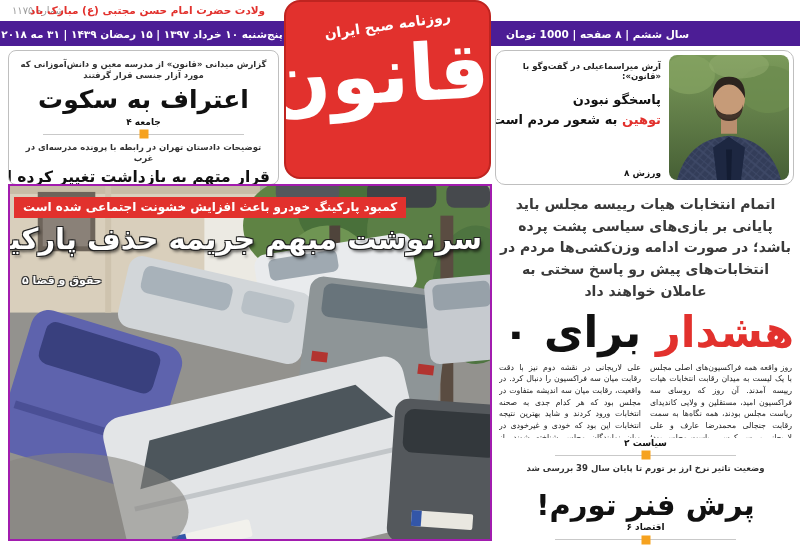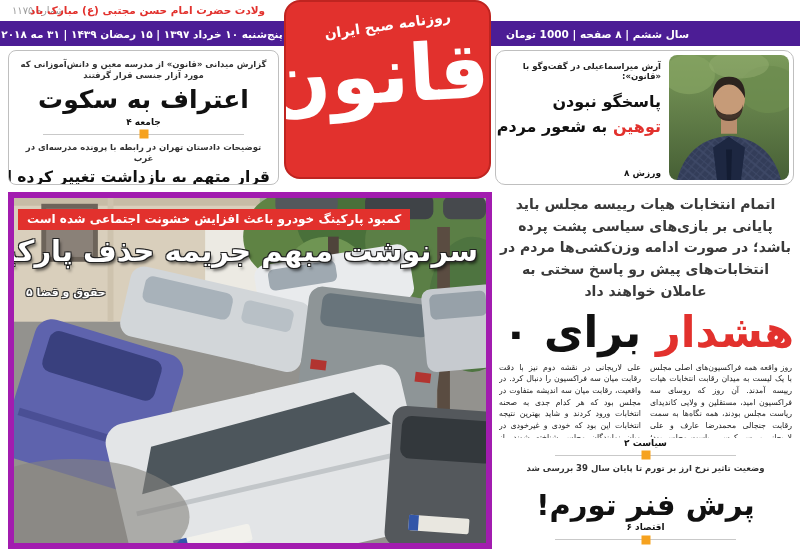--- a/index.html
+++ b/index.html
@@ -33,26 +33,26 @@
   .divider{position:relative;height:1px;background:#c9c9c9;margin:7px 26px;}
   .divider .sq{position:absolute;left:50%;top:50%;transform:translate(-50%,-50%);
                width:9px;height:9px;background:#f6a21f;display:block;}
   .hl-2{font-size:15.5px;font-weight:bold;color:#111;margin-top:3px;white-space:nowrap;letter-spacing:-0.5px;}
 
   #sports-box{left:495px;width:299px;}
   .athlete{position:absolute;right:4px;top:4px;width:120px;height:125px;border-radius:8px;overflow:hidden;}
   .athlete svg{display:block;width:100%;height:100%;}
   .sports-text{position:absolute;right:132px;left:8px;top:10px;bottom:4px;text-align:right;}
   .sports-kicker{font-size:8.5px;font-weight:bold;color:#222;}
-  .sports-headline{margin-top:9px;font-size:16px;font-weight:bold;line-height:1.55;color:#111;white-space:nowrap;}
+  .sports-headline{margin-top:9px;font-size:13px;font-weight:bold;line-height:1.55;color:#111;white-space:nowrap;}
   .hl-red{color:#e2312d;}
   .sports-section{position:absolute;bottom:2px;right:0;left:0;font-size:9px;font-weight:bold;color:#111;}
 
   
-  .photo{position:absolute;left:8px;top:192px;width:484px;height:357px;border:6px solid #a21caf;
+  .photo{position:absolute;left:8px;top:184px;width:484px;height:357px;border:2px solid #a21caf;
          box-sizing:border-box;overflow:hidden;background:#93928e;}
   .photo > svg{position:absolute;left:0;top:0;width:100%;height:100%;}
   .ribbon{position:absolute;left:4px;top:11px;background:#e2312d;color:#fff;font-size:12px;
           font-weight:bold;padding:3px 9px 4px;direction:rtl;white-space:nowrap;}
   .photo-headline{position:absolute;left:4px;right:8px;top:36px;text-align:center;color:#fff;
           font-size:29px;font-weight:bold;direction:rtl;white-space:nowrap;letter-spacing:-1px;
           text-shadow:-1px -1px 0 #222,1px -1px 0 #222,-1px 1px 0 #222,1px 1px 0 #222,2px 3px 3px rgba(0,0,0,.55);}
   .photo-section{position:absolute;left:12px;top:88px;color:#fff;font-size:11px;font-weight:bold;direction:rtl;
           text-shadow:-1px -1px 0 #333,1px -1px 0 #333,-1px 1px 0 #333,1px 1px 0 #333;}
 

